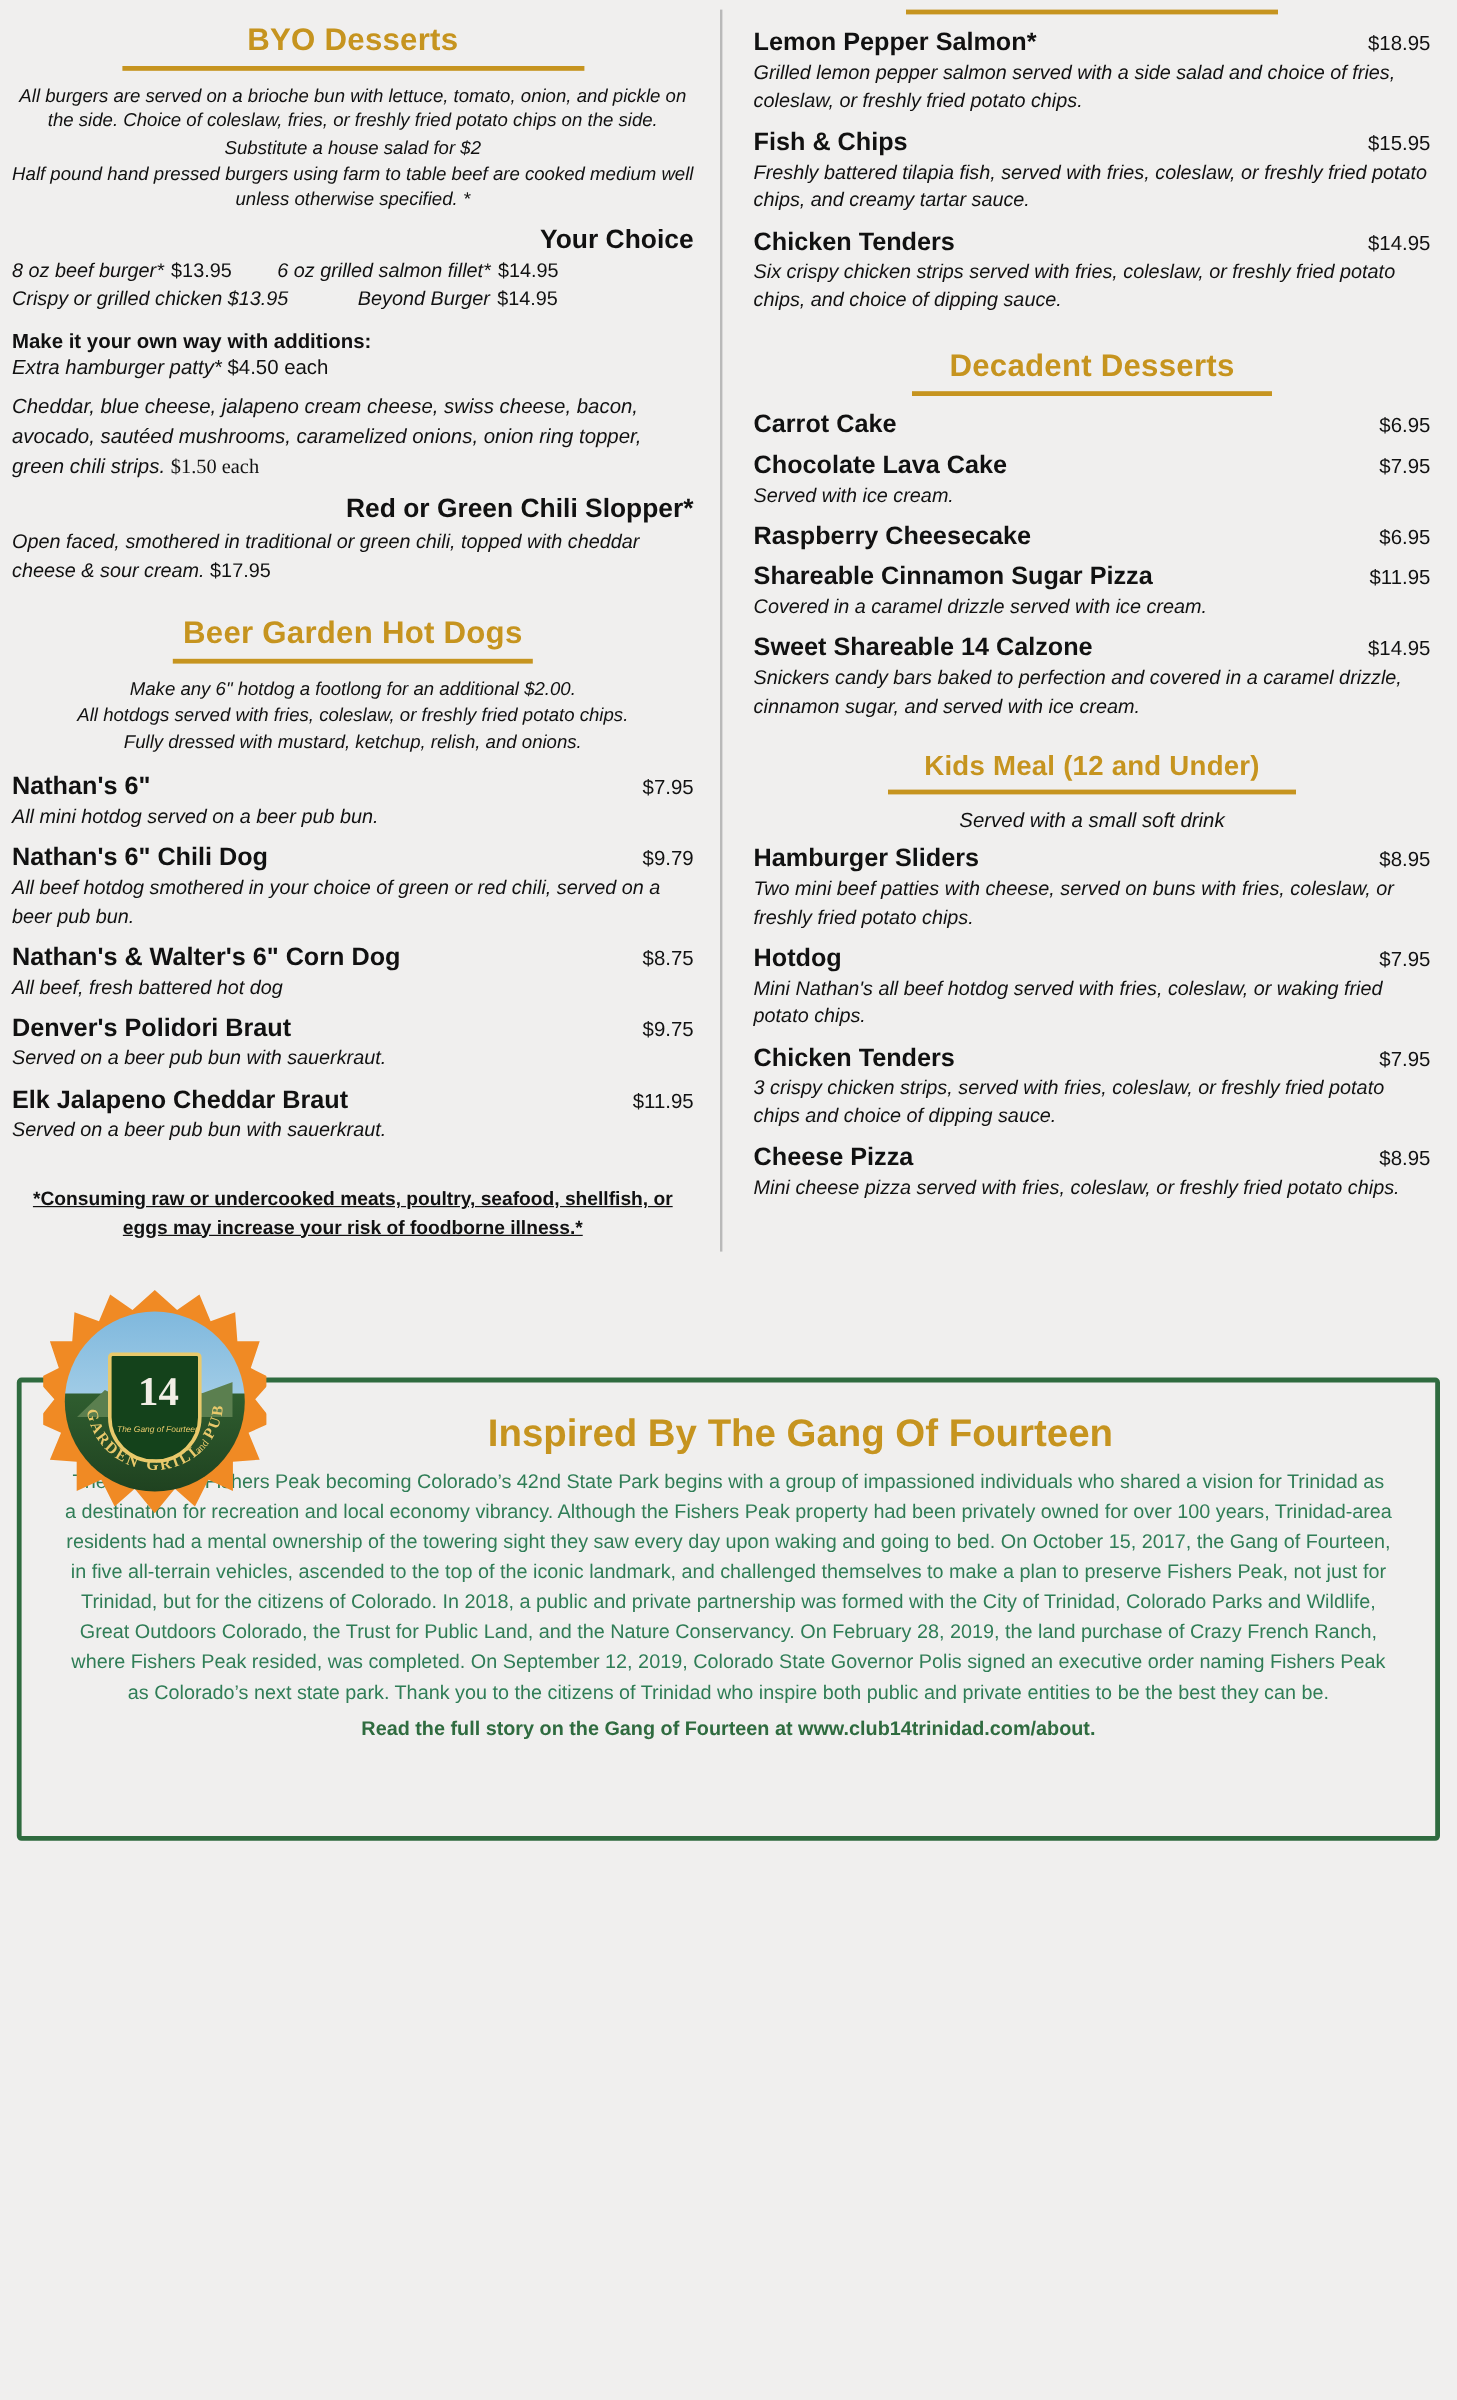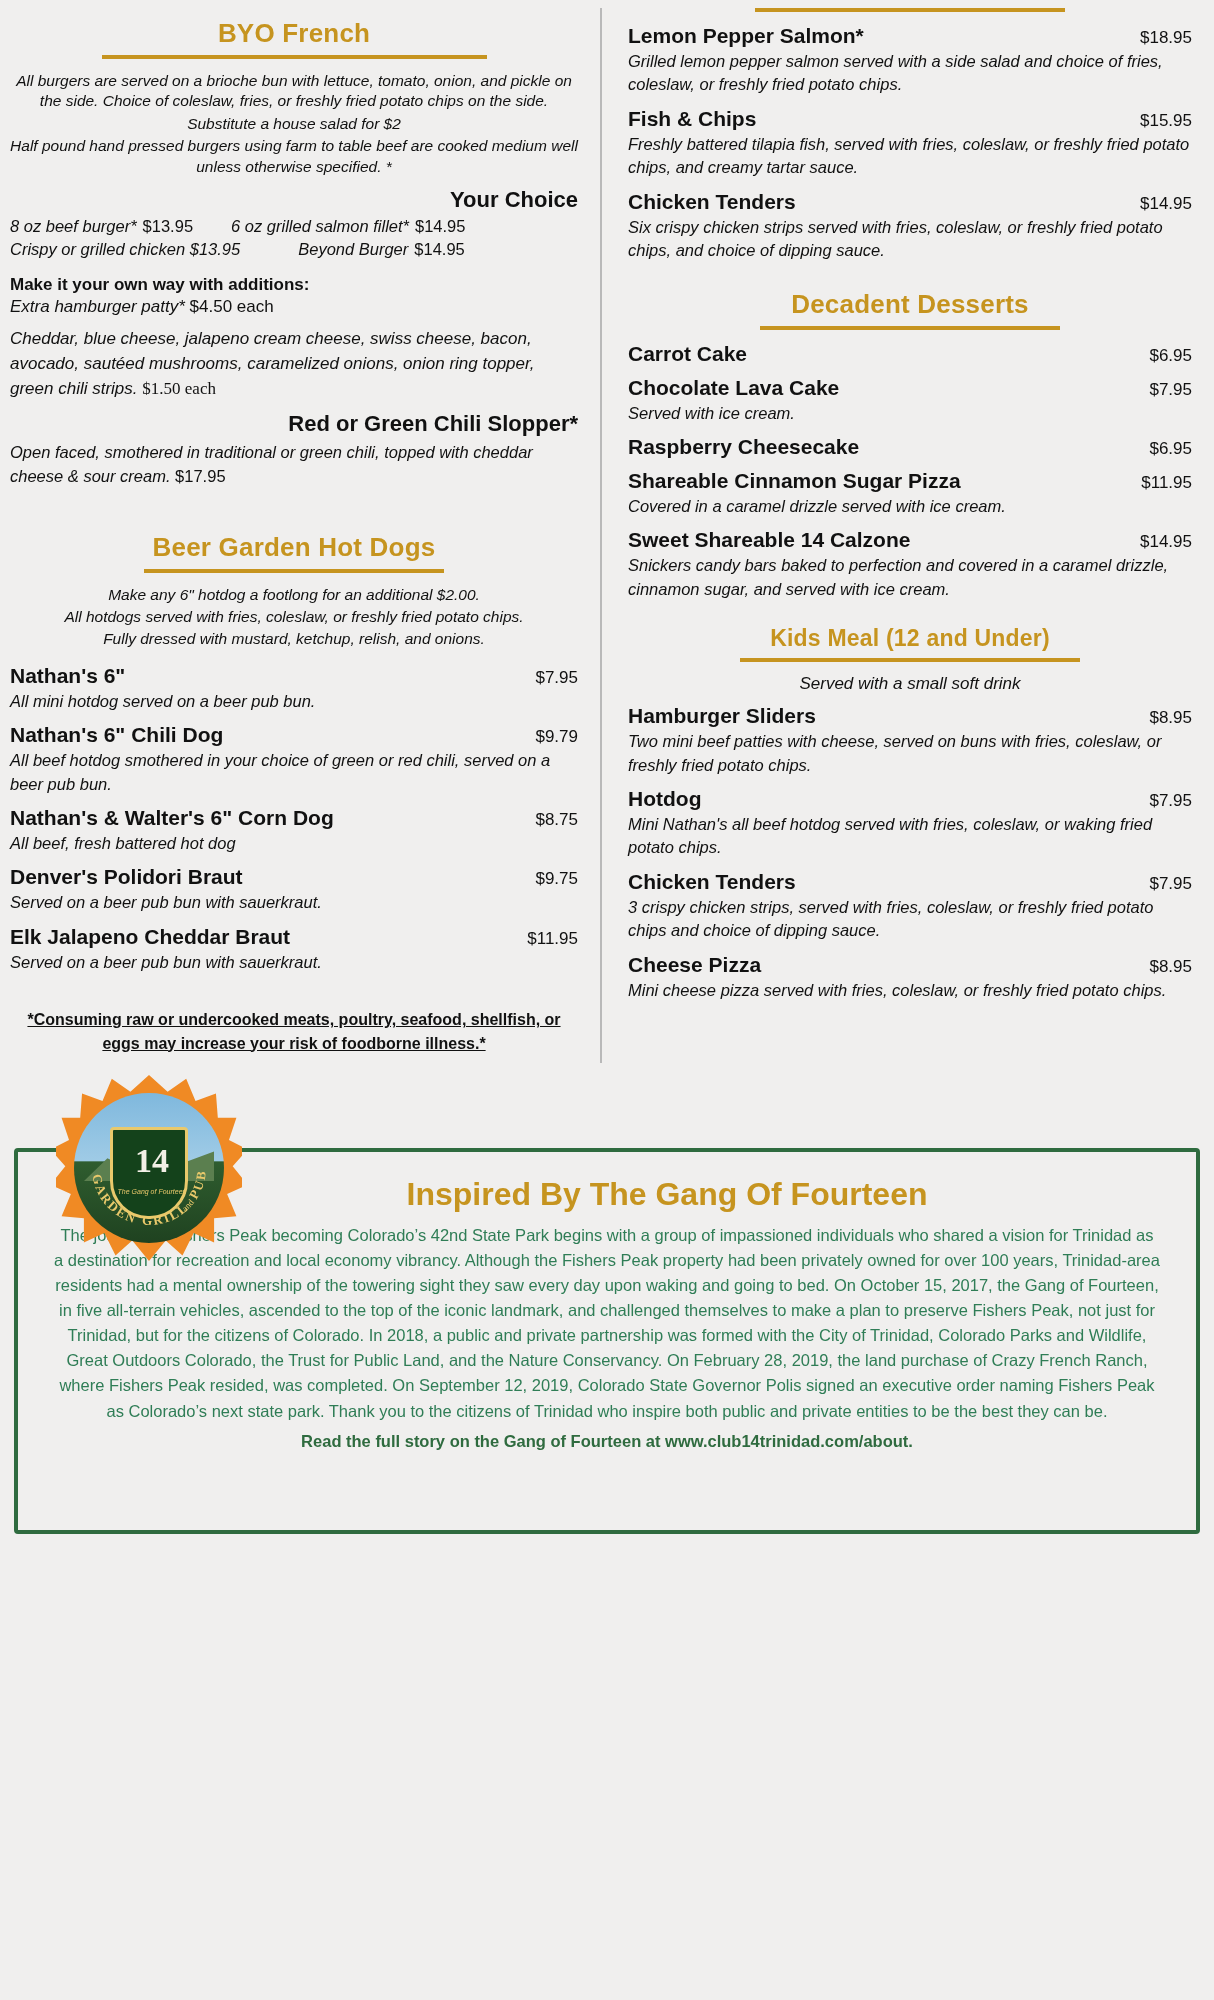--- a/index.html
+++ b/index.html
@@ -142,21 +142,21 @@
   .kids-sub {
     text-align: center;
     font-style: italic;
     font-size: 17px;
     margin: 2px 0 8px 0;
   }
 
   
   .logo-wrap {
     position: absolute;
-    left: 56px;
+    left: 36px;
     top: 1075px;
     width: 186px;
     height: 186px;
     z-index: 5;
   }
   .logo-burst {
     position: absolute;
     left: 0; top: 0;
     width: 186px; height: 186px;
     background: #f08a24;
@@ -248,21 +248,21 @@
 </style>
 </head>
 <body>
 
 <div class="page">
 
   <div class="columns">
 
     <div class="col-left">
 
-      <div class="section-head">BYO French</div>
+      <div class="section-head">BYO Desserts</div>
       <div class="rule r3"></div>
 
       <div class="intro">
         <p>All burgers are served on a brioche bun with lettuce, tomato, onion, and pickle on the side. Choice of coleslaw, fries, or freshly fried potato chips on the side.</p>
         <p>Substitute a house salad for $2</p>
         <p>Half pound hand pressed burgers using farm to table beef are cooked medium well unless otherwise specified. *</p>
       </div>
 
       <h3 class="blockttl">Your Choice</h3>
 
@@ -288,21 +288,21 @@
         <span>Cheddar, blue cheese, jalapeno cream cheese, swiss cheese, bacon, avocado, sautéed mushrooms, caramelized onions, onion ring topper, green chili strips.</span>
         <span class="price">$1.50 each</span>
       </div>
 
       <h3 class="blockttl">Red or Green Chili Slopper*</h3>
       <div class="item-desc">
         <span>Open faced, smothered in traditional or green chili, topped with cheddar cheese &amp; sour cream.</span>
         <span style="font-style:normal">$17.95</span>
       </div>
 
-      <div class="section-head" style="margin-top:44px">Beer Garden Hot Dogs</div>
+      <div class="section-head" style="margin-top:24px">Beer Garden Hot Dogs</div>
       <div class="rule r4"></div>
 
       <div class="hotdog-intro">
         <p>Make any 6" hotdog a footlong for an additional $2.00.</p>
         <p>All hotdogs served with fries, coleslaw, or freshly fried potato chips.</p>
         <p>Fully dressed with mustard, ketchup, relish, and onions.</p>
       </div>
 
       <div class="item">
         <div class="item-head">

